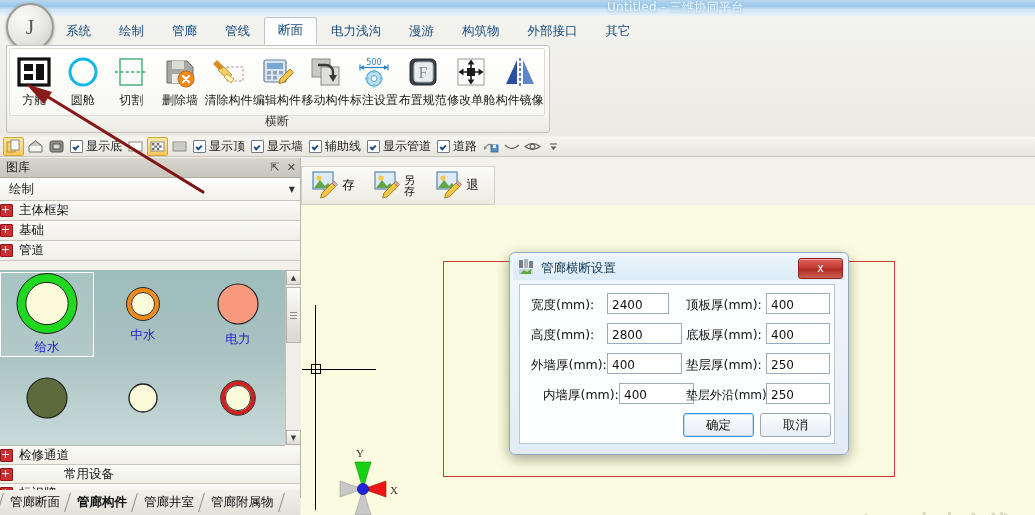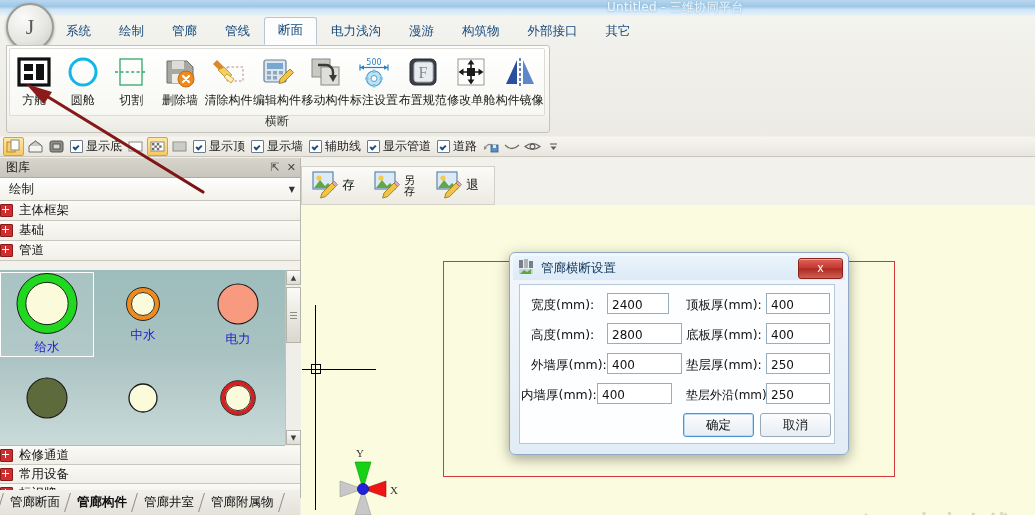--- a/index.html
+++ b/index.html
@@ -546,21 +546,21 @@
     <div id="sbthumb">
         <i></i>
       </div>
     <div class="sbtn" style="position:absolute;top:160px;">▼</div>
   </div>
 
   <div class="libitem" style="position:absolute;left:0;top:288px;width:300px;box-sizing:border-box;">
     <span class="plusico"></span>
     <span>检修通道</span>
   </div>
-  <div class="libitem" style="position:absolute;left:0;top:307px;width:300px;box-sizing:border-box;">
+  <div class="libitem" style="position:absolute;left:0;top:307px;width:300px;box-sizing:border-box;gap:45px;">
     <span class="plusico"></span>
     <span>常用设备</span>
   </div>
   <div class="libitem" style="position:absolute;left:0;top:326px;width:300px;box-sizing:border-box;">
     <span class="plusico"></span>
     <span>标识牌</span>
   </div>
 </div>
 
 <div id="bottomtabs">
@@ -668,21 +668,21 @@
       <input class="finput" style="width: 62px;" value="2400">
     </div>
     <div class="frow" style="left:11px;top:38px;">
       <span class="flabel" style="width:76px;">高度(mm):</span>
       <input class="finput" style="width: 75px;" value="2800">
     </div>
     <div class="frow" style="left:11px;top:68px;">
       <span class="flabel" style="width:76px;">外墙厚(mm):</span>
       <input class="finput" style="width: 75px;" value="400">
     </div>
-    <div class="frow" style="left:1px;top:98px;">
+    <div class="frow" style="left:23px;top:98px;">
       <span class="flabel" style="width:76px;">内墙厚(mm):</span>
       <input class="finput" style="width: 75px;" value="400">
     </div>
 
     <div class="frow" style="left:166px;top:8px;">
       <span class="flabel" style="width:80px;">顶板厚(mm):</span>
       <input class="finput" style="width: 64px;" value="400">
     </div>
     <div class="frow" style="left:166px;top:38px;">
       <span class="flabel" style="width:80px;">底板厚(mm):</span>

